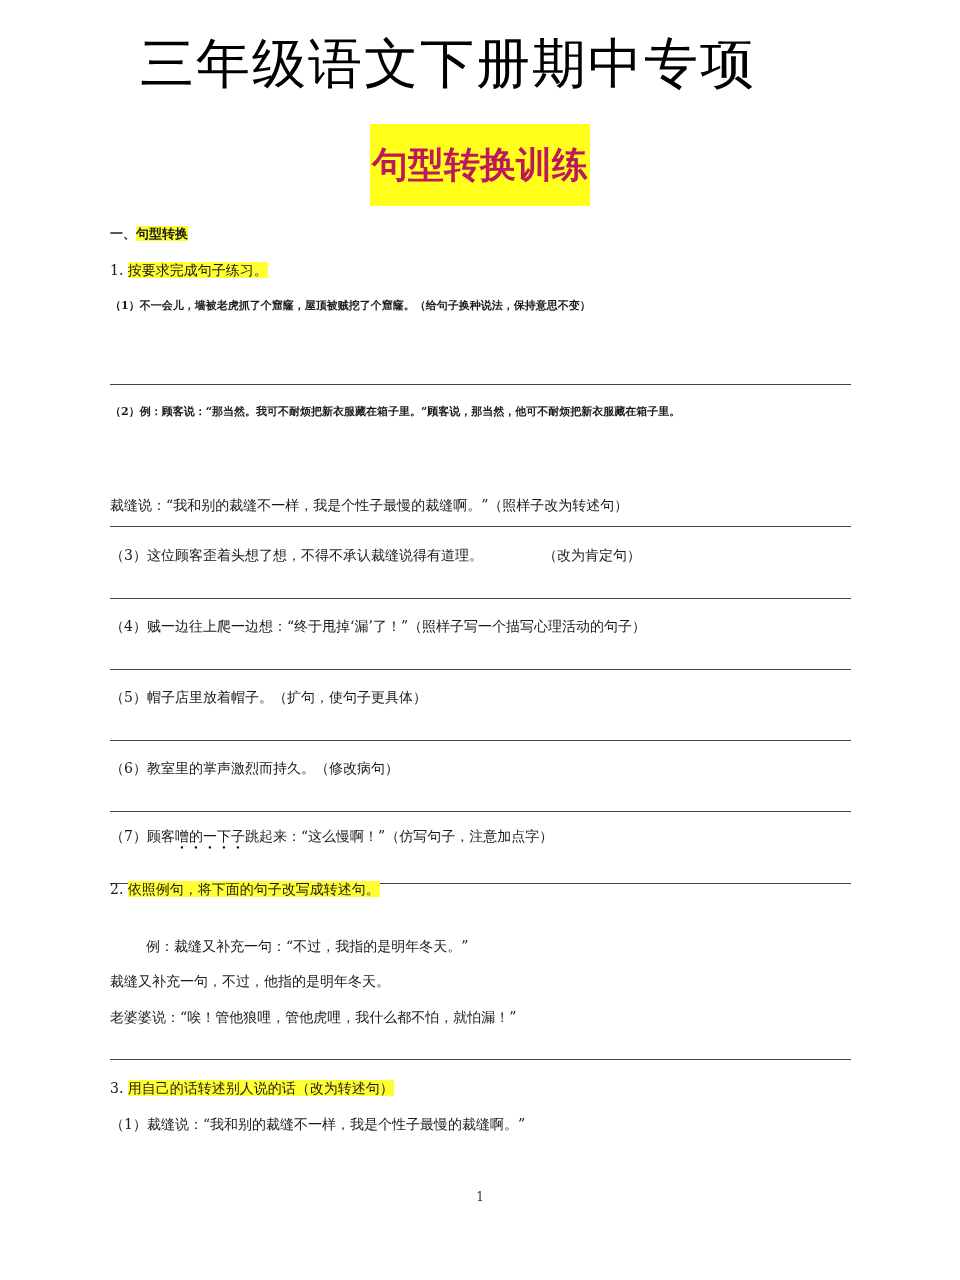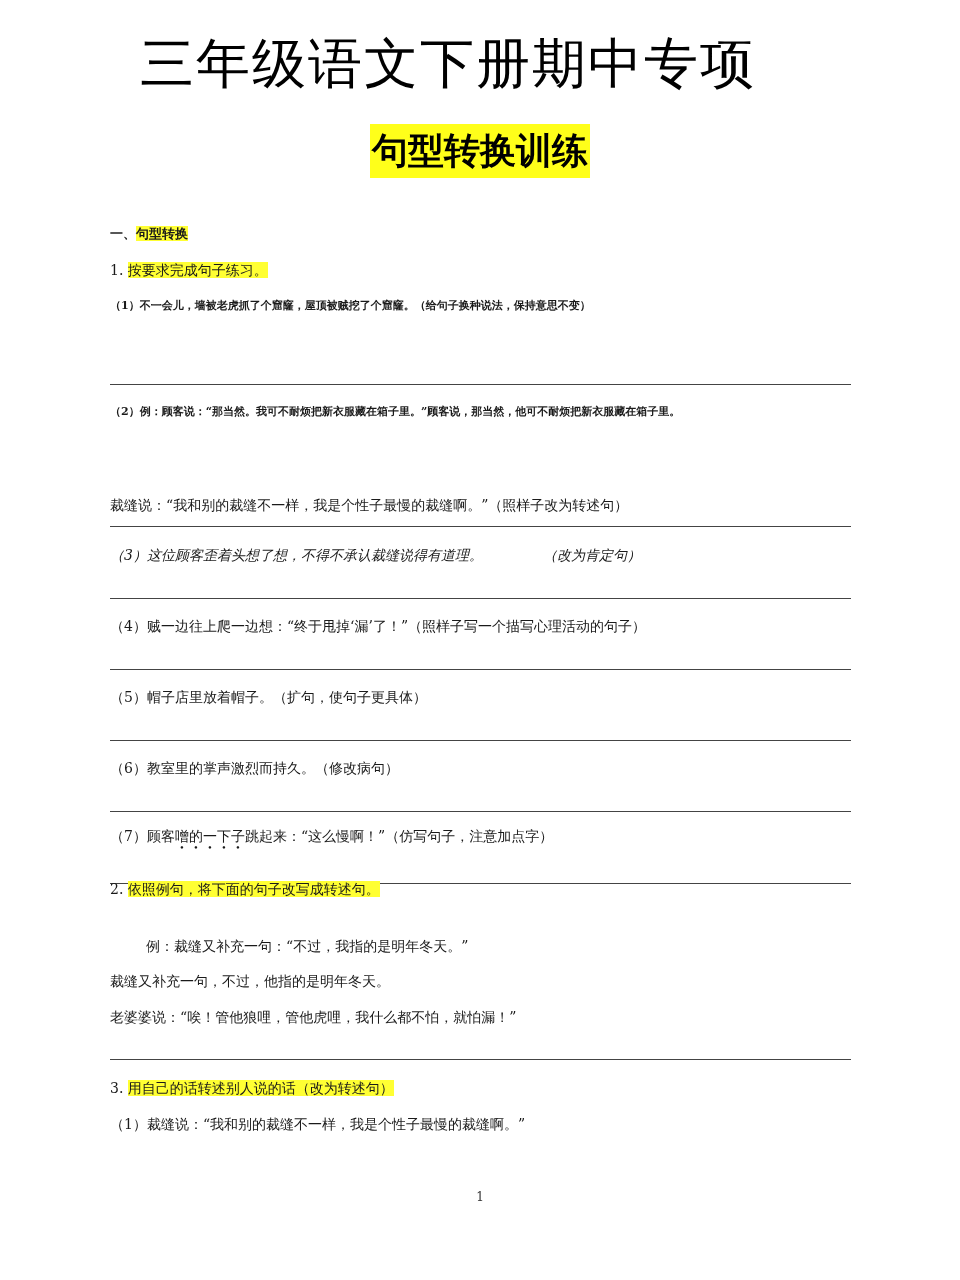--- a/index.html
+++ b/index.html
@@ -12,21 +12,21 @@
       position: absolute; left: 0; top: 28px; width: 896px; text-align: center;
       font-family: "DejaVu Sans", "Liberation Sans", sans-serif;
       font-size: 54px; letter-spacing: 2px; color: #000; line-height: 72px;
     }
     .subtitle-wrap {
       position: absolute; left: 0; top: 124px; width: 960px; text-align: center;
     }
     .subtitle {
       display: inline-block; background: #ffff1a;
       font-family: "DejaVu Sans", "Liberation Sans", sans-serif;
-      font-weight: bold; font-size: 36px; line-height: 50px; padding: 2px 2px; color: #000000;
+      font-weight: bold; font-size: 36px; line-height: 50px; padding: 16px 2px; color: #be185d;
     }
     .line-text {
       position: absolute; left: 110px; font-size: 14px; line-height: 24px; white-space: nowrap;
     }
     .wrap-text {
       position: absolute; left: 110px; width: 745px; font-size: 11px; line-height: 36px; font-weight: bold;
     }
     .hl { background: #ffff33; }
     .section-head {
       font-family: "DejaVu Sans", "Liberation Sans", sans-serif; font-weight: bold; font-size: 13px;
@@ -59,21 +59,21 @@
   <span>1.</span> <span class="hl">按要求完成句子练习。</span>
 </div>
 
 <div class="wrap-text" style="top:288px;">（1）不一会儿，墙被老虎抓了个窟窿，屋顶被贼挖了个窟窿。（给句子换种说法，保持意思不变）</div>
 <div class="rule" style="top:384px;"></div>
 
 <div class="wrap-text" style="top:394px;">（2）例：顾客说：“那当然。我可不耐烦把新衣服藏在箱子里。”顾客说，那当然，他可不耐烦把新衣服藏在箱子里。</div>
 <div class="line-text" style="top:493px;">裁缝说：“我和别的裁缝不一样，我是个性子最慢的裁缝啊。”（照样子改为转述句）</div>
 <div class="rule" style="top:526px;"></div>
 
-<div class="line-text" style="top:543px;font-style:italic;">
+<div class="line-text" style="top:543px;">
   <span>（3）这位顾客歪着头想了想，不得不承认裁缝说得有道理。</span><span style="display:inline-block;width:60px;"></span><span>（改为肯定句）</span>
 </div>
 <div class="rule" style="top:598px;"></div>
 
 <div class="line-text" style="top:614px;">（4）贼一边往上爬一边想：“终于甩掉‘漏’了！”（照样子写一个描写心理活动的句子）</div>
 <div class="rule" style="top:669px;"></div>
 
 <div class="line-text" style="top:685px;">（5）帽子店里放着帽子。（扩句，使句子更具体）</div>
 <div class="rule" style="top:740px;"></div>
 

